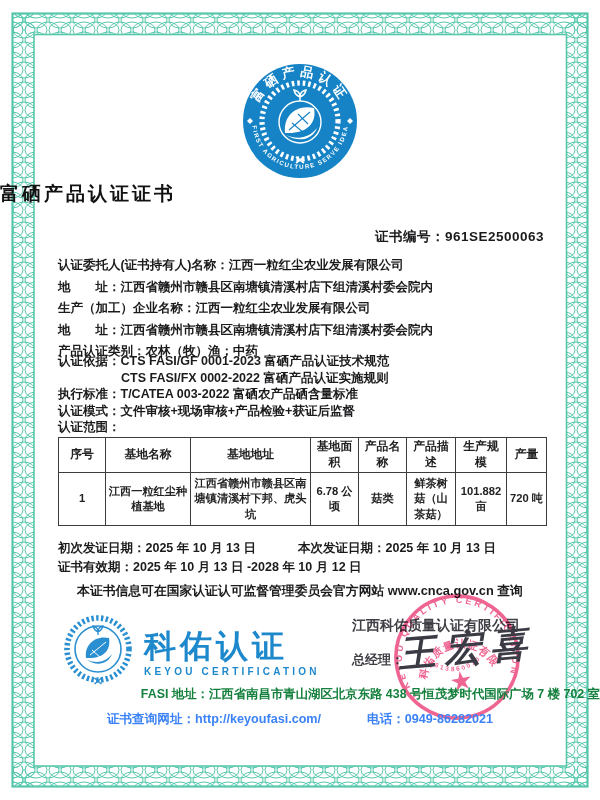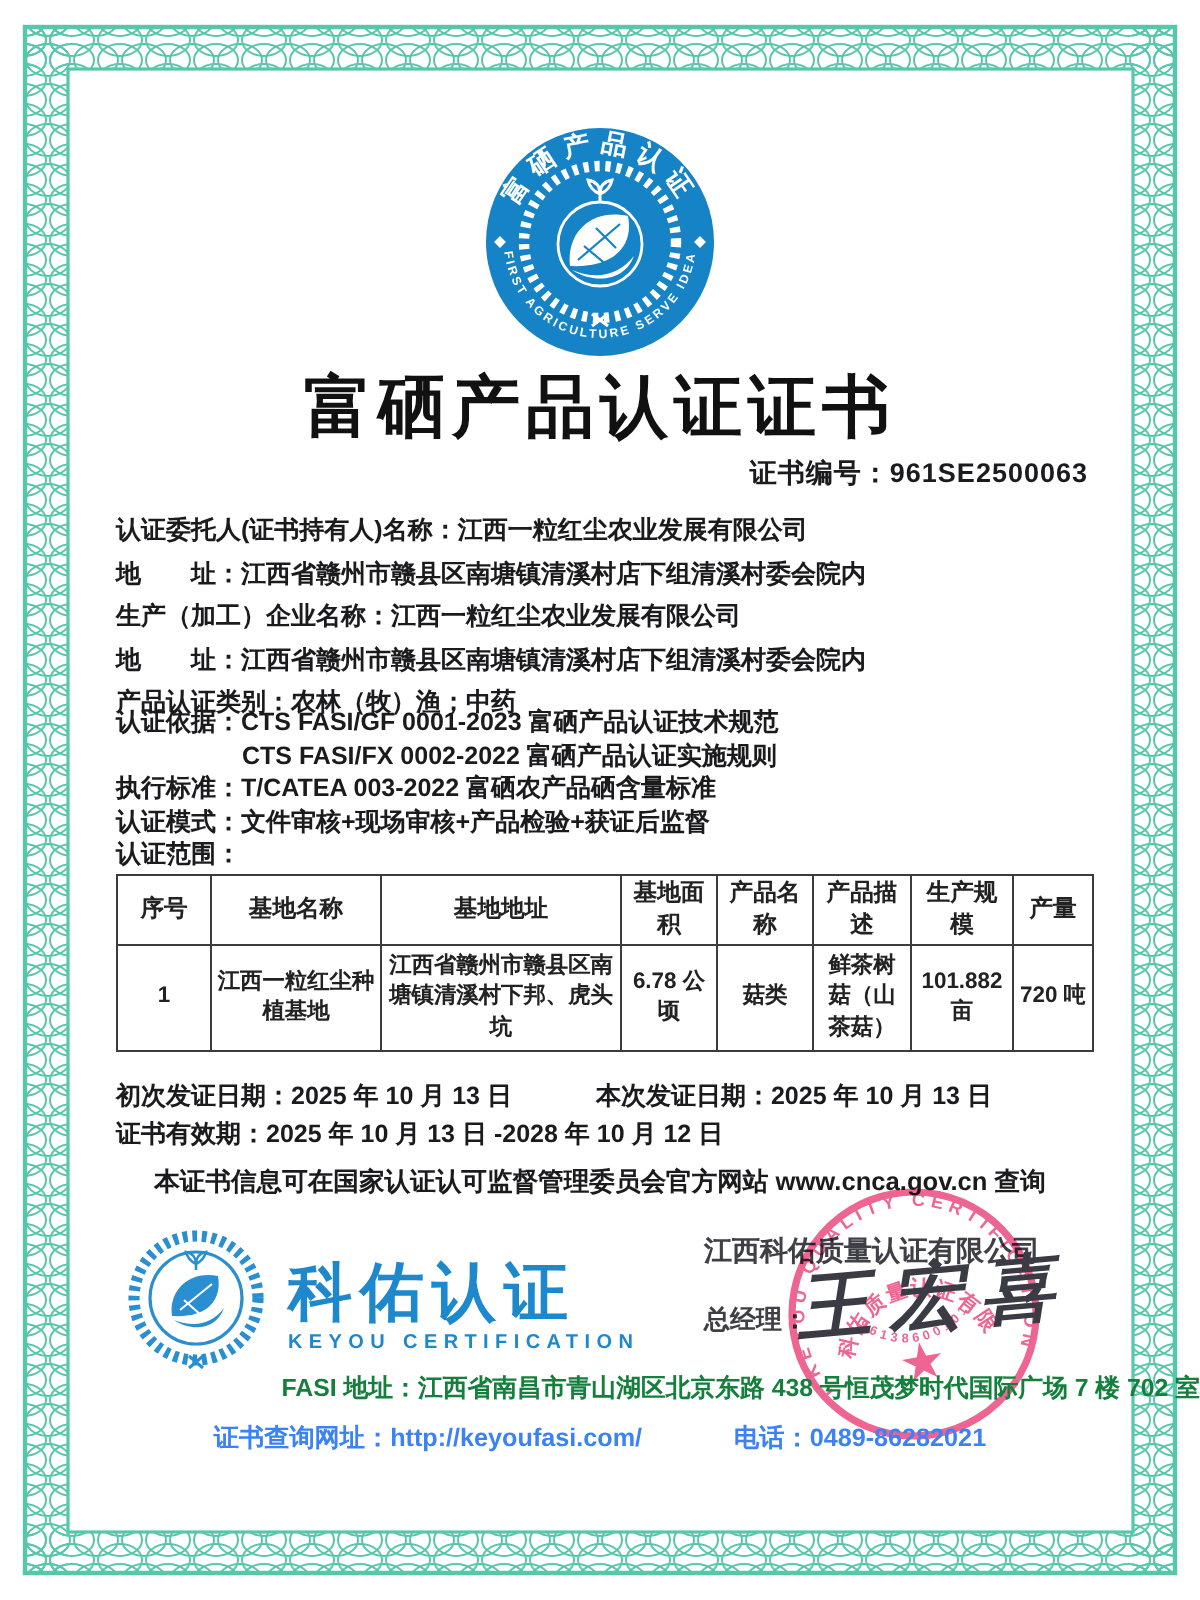--- a/index.html
+++ b/index.html
@@ -1,22 +1,22 @@
 <!DOCTYPE html>
 <html><head>
 <meta charset="utf-8">
 <style>
   html,body{margin:0;padding:0;background:#e9e9e9;}
   .page{position:relative;width:600px;height:800px;background:#ffffff;overflow:hidden;
         font-family:"Liberation Sans","DejaVu Sans",sans-serif;color:#1b1b1d;}
   .border-svg{position:absolute;left:0;top:0;}
   
   .seal{position:absolute;left:241px;top:62px;}
-  .title{position:absolute;left:0;top:181px;width:100%;text-align:center;
-         font-size:34px;font-weight:900;letter-spacing:3px;color:#111;}
+  .title{position:absolute;left:0;top:181px;width:100%;text-align:left;
+         font-size:19px;font-weight:900;letter-spacing:3px;color:#111;}
   .certno{position:absolute;top:228px;right:56px;font-size:13.5px;font-weight:bold;letter-spacing:.5px;}
   
   .fields1{position:absolute;left:58px;top:255px;width:490px;}
   .fields1 .frow{height:21.5px;line-height:21.5px;}
   .fields2{position:absolute;left:58px;top:353px;width:490px;}
   .fields2 .frow{height:16.6px;line-height:16.6px;}
   .frow{font-size:12.5px;font-weight:bold;white-space:nowrap;}
   .frow .flabel{font-weight:bold;}
   .frow .indent{padding-left:63px;}
   
@@ -209,16 +209,16 @@
       <path fill="#ec4f82" d="M0,-1 L3.8,10.7 L-6.2,3.5 L6.2,3.5 L-3.8,10.7 Z" transform="translate(0,16) scale(1.6)"></path>
     </g>
   </svg>
 
   <div class="signature">王宏喜</div>
 
   <div class="fasi nowrap">FASI 地址：江西省南昌市青山湖区北京东路 438 号恒茂梦时代国际广场 7 楼 702 室</div>
 
   <div class="query">
     <span class="nowrap"><span>证书查询网址：</span><span>http://keyoufasi.com/</span></span>
-    <span class="nowrap"><span>电话：</span><span>0489-86282021</span></span>
+    <span class="nowrap"><span>电话：</span><span>0949-86282021</span></span>
   </div>
 
 </div>
 
 </body></html>

